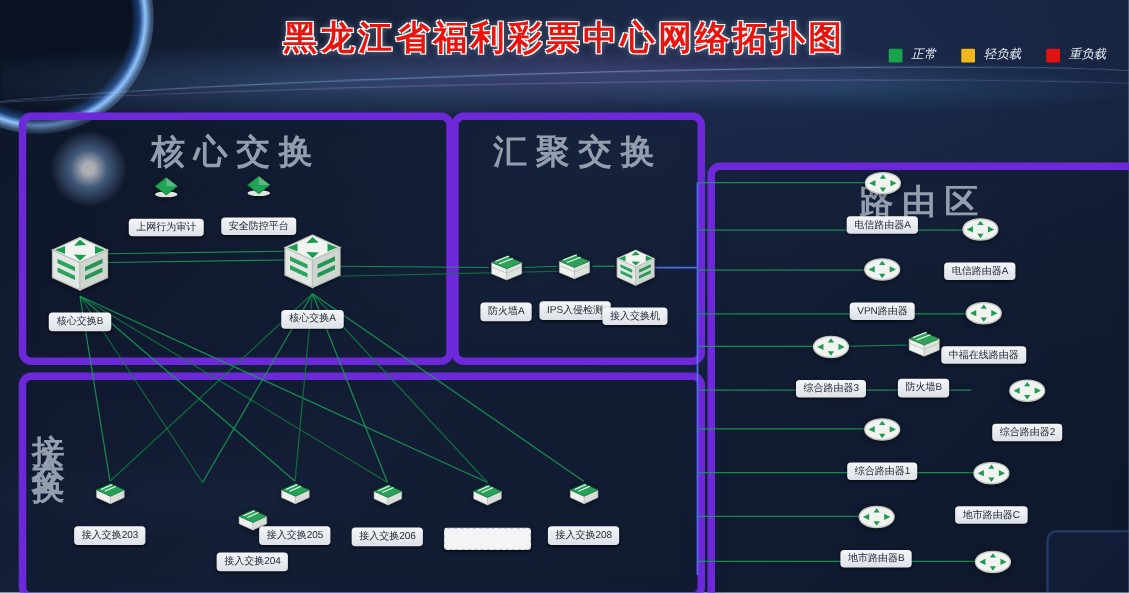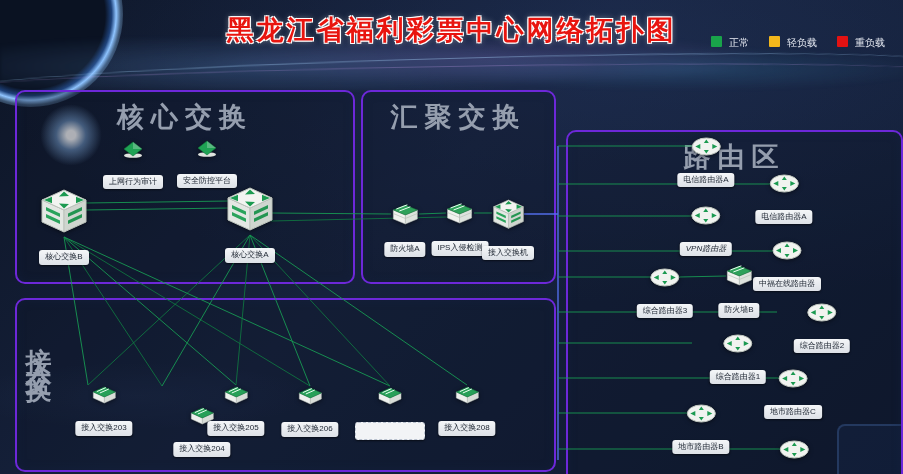--- a/index.html
+++ b/index.html
@@ -30,25 +30,25 @@
   .corner-glow{position:absolute;right:-10px;bottom:-12px;width:72px;height:58px;border-radius:8px;
     border:2px solid rgba(95,145,225,.35);background:rgba(60,100,180,.12);pointer-events:none;}
   .bottom-streak{position:absolute;left:-30px;bottom:30px;width:420px;height:120px;pointer-events:none;opacity:.5;
     background:radial-gradient(60% 40% at 40% 60%, rgba(90,130,200,.14), transparent 70%);}
   
   .page-title{position:absolute;left:0;right:0;top:12px;text-align:center;
     font-family:"Liberation Serif","DejaVu Serif",serif;font-weight:bold;font-size:27px;letter-spacing:3px;
     color:#e8150f;
     text-shadow:-1px -1px 0 #fff,1px -1px 0 #fff,-1px 1px 0 #fff,1px 1px 0 #fff,0 0 6px rgba(255,255,255,.55);}
   .legend{position:absolute;top:36px;right:18px;display:flex;gap:20px;align-items:center;}
-  .legend-item{display:flex;align-items:flex-start;gap:7px;}
+  .legend-item{display:flex;align-items:flex-end;gap:7px;font-style:italic;}
   .legend-swatch{width:11px;height:11px;border-radius:1px;display:inline-block;}
   .legend-label{font-size:10px;color:#e8ecf4;}
   
-  .panel{position:absolute;border:2px solid #6d28d9;border-radius:10px;background:rgba(12,20,38,.30);
+  .panel{position:absolute;border:6px solid #6d28d9;border-radius:10px;background:rgba(12,20,38,.30);
     box-shadow:0 0 10px rgba(20,35,70,.4) inset;}
   .panel-title{margin-top:7px;text-align:center;font-size:27px;font-weight:bold;color:#959eae;letter-spacing:7px;}
   #panel-core{left:15px;top:90px;width:336px;height:190px;}
   #panel-agg{left:361px;top:90px;width:191px;height:190px;}
   #panel-router{left:566px;top:90px;width:333px;height:378px;margin-top:40px;}
   #panel-access{left:15px;top:298px;width:537px;height:170px;}
   .vertical-title{position:absolute;left:22px;top:326px;writing-mode:vertical-rl;text-orientation:upright;
     font-size:26px;font-weight:bold;color:#959eae;letter-spacing:10px;}
   
   #links{position:absolute;left:0;top:0;pointer-events:none;}
@@ -231,21 +231,21 @@
     <div class="node" style="left: 784px; top: 173.5px;">
       <div class="icon"><svg width="30" height="19" viewBox="0 0 30 19">
           <ellipse cx="15" cy="9.5" rx="14" ry="8.5" fill="#f1f3f0" stroke="#bfc6bf"></ellipse>
           <polygon points="4,9.5 9,7 9,12" fill="#1b9a50"></polygon>
           <polygon points="26,9.5 21,7 21,12" fill="#1b9a50"></polygon>
           <polygon points="15,2.5 12.5,6 17.5,6" fill="#1b9a50"></polygon>
           <polygon points="15,16.5 12.5,13 17.5,13" fill="#1b9a50"></polygon>
         </svg></div>
       <div class="label">电信路由器A</div>
     </div>
-    <div class="node" style="left: 706px; top: 205.5px; font-style: italic;">
+    <div class="node" style="left: 706px; top: 205.5px;">
       <div class="icon"><svg width="30" height="19" viewBox="0 0 30 19">
           <ellipse cx="15" cy="9.5" rx="14" ry="8.5" fill="#f1f3f0" stroke="#bfc6bf"></ellipse>
           <polygon points="4,9.5 9,7 9,12" fill="#1b9a50"></polygon>
           <polygon points="26,9.5 21,7 21,12" fill="#1b9a50"></polygon>
           <polygon points="15,2.5 12.5,6 17.5,6" fill="#1b9a50"></polygon>
           <polygon points="15,16.5 12.5,13 17.5,13" fill="#1b9a50"></polygon>
         </svg></div>
       <div class="label">VPN路由器</div>
     </div>
     <div class="node" style="left: 787px; top: 240.5px;">
@@ -281,21 +281,21 @@
     <div class="node" style="left: 822px; top: 302.5px;">
       <div class="icon"><svg width="30" height="19" viewBox="0 0 30 19">
           <ellipse cx="15" cy="9.5" rx="14" ry="8.5" fill="#f1f3f0" stroke="#bfc6bf"></ellipse>
           <polygon points="4,9.5 9,7 9,12" fill="#1b9a50"></polygon>
           <polygon points="26,9.5 21,7 21,12" fill="#1b9a50"></polygon>
           <polygon points="15,2.5 12.5,6 17.5,6" fill="#1b9a50"></polygon>
           <polygon points="15,16.5 12.5,13 17.5,13" fill="#1b9a50"></polygon>
         </svg></div>
       <div class="label">综合路由器2</div>
     </div>
-    <div class="node" style="left: 706px; top: 333.5px; margin-left: 32px;">
+    <div class="node" style="left: 706px; top: 333.5px;">
       <div class="icon"><svg width="30" height="19" viewBox="0 0 30 19">
           <ellipse cx="15" cy="9.5" rx="14" ry="8.5" fill="#f1f3f0" stroke="#bfc6bf"></ellipse>
           <polygon points="4,9.5 9,7 9,12" fill="#1b9a50"></polygon>
           <polygon points="26,9.5 21,7 21,12" fill="#1b9a50"></polygon>
           <polygon points="15,2.5 12.5,6 17.5,6" fill="#1b9a50"></polygon>
           <polygon points="15,16.5 12.5,13 17.5,13" fill="#1b9a50"></polygon>
         </svg></div>
       <div class="label">综合路由器1</div>
     </div>
     <div class="node" style="left: 793px; top: 368.5px;">
@@ -321,21 +321,21 @@
     <div class="node" style="left: 794px; top: 439.5px;">
       <div class="icon"><svg width="30" height="19" viewBox="0 0 30 19">
           <ellipse cx="15" cy="9.5" rx="14" ry="8.5" fill="#f1f3f0" stroke="#bfc6bf"></ellipse>
           <polygon points="4,9.5 9,7 9,12" fill="#1b9a50"></polygon>
           <polygon points="26,9.5 21,7 21,12" fill="#1b9a50"></polygon>
           <polygon points="15,2.5 12.5,6 17.5,6" fill="#1b9a50"></polygon>
           <polygon points="15,16.5 12.5,13 17.5,13" fill="#1b9a50"></polygon>
         </svg></div>
       <div class="label">地市路由器A</div>
     </div>
-    <div class="node" style="left: 104px; top: 386px;">
+    <div class="node" style="left: 88px; top: 386px;">
       <div class="icon"><svg width="26" height="18" viewBox="0 0 26 18">
           <polygon points="2,6 13,11 13,17 2,12" fill="#edf0ed" stroke="#c3c9c3" stroke-width=".5"></polygon>
           <polygon points="24,6 13,11 13,17 24,12" fill="#d8ddd8" stroke="#c3c9c3" stroke-width=".5"></polygon>
           <polygon points="2,6 13,1 24,6 13,11" fill="#27a058" stroke="#157c40" stroke-width=".5"></polygon>
           <path d="M5.5 5.6 L14.5 1.6" stroke="#eafff2" stroke-width="1" fill="none"></path>
           <path d="M8.5 7 L17.5 3" stroke="#eafff2" stroke-width="1" fill="none"></path>
         </svg></div>
       <div class="label">接入交换203</div>
     </div>
     <div class="node" style="left: 162px; top: 407px; margin-left: 40px;">

